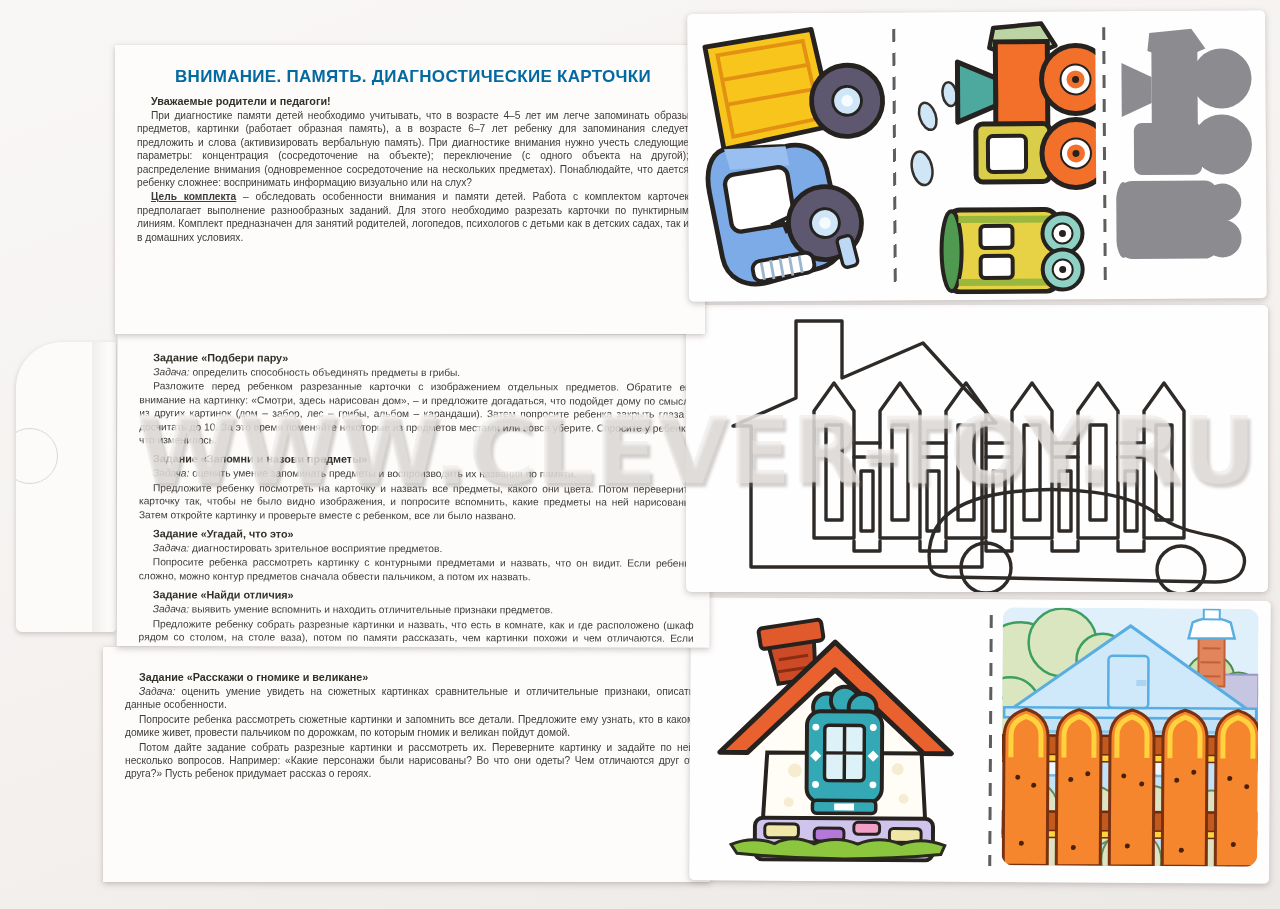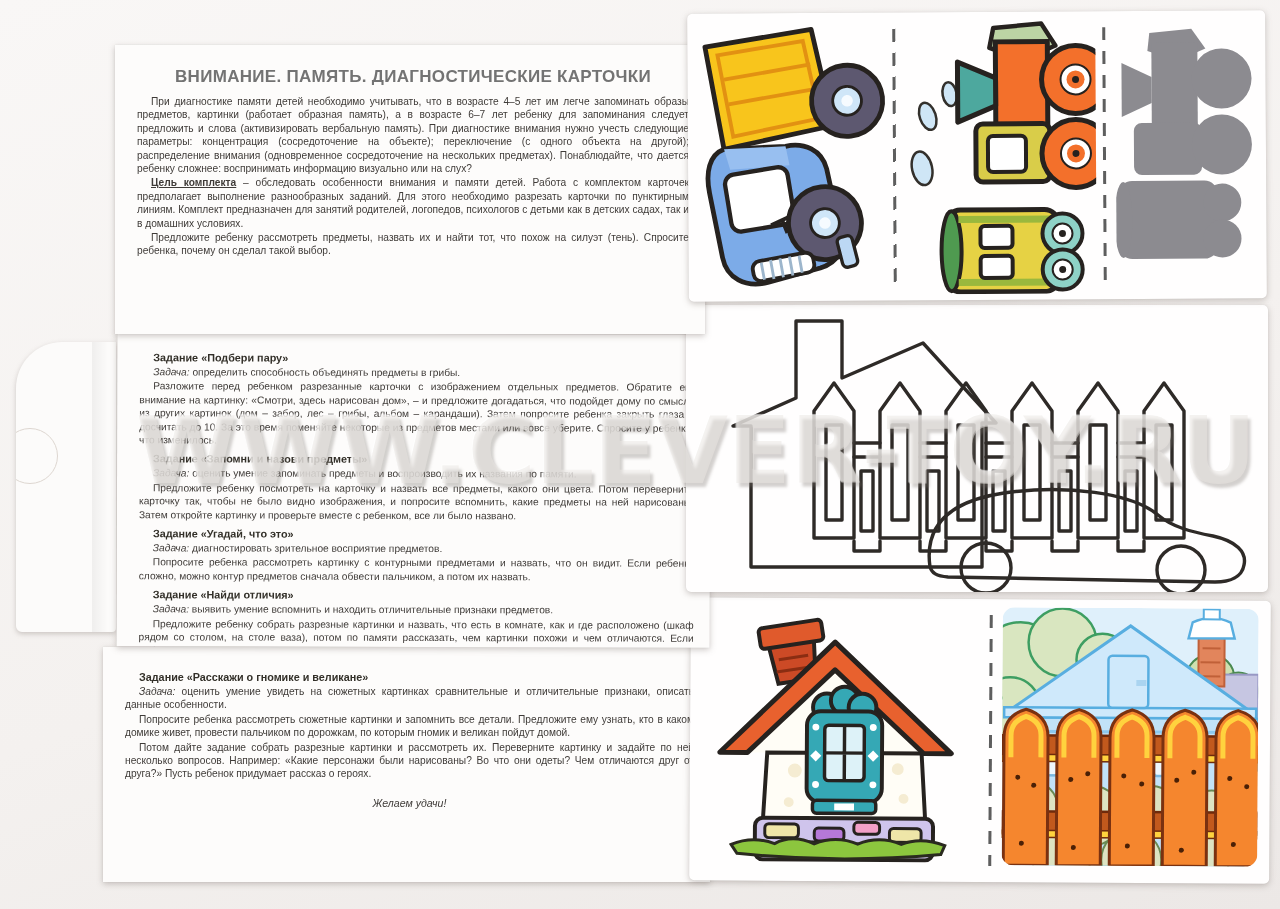--- a/index.html
+++ b/index.html
@@ -5,21 +5,21 @@
   html,body{margin:0;padding:0;background:#e9e6e4;}
   #page{position:relative;width:1280px;height:909px;overflow:hidden;
         background:linear-gradient(160deg,#f9f7f6 0%,#f4f1ef 55%,#ece8e6 100%);
         font-family:"Liberation Sans",sans-serif;color:#3f3b38;}
   
   .sheet{position:absolute;background:#fdfcfb;box-shadow:0 2px 6px rgba(120,110,105,.38),0 0 1px rgba(0,0,0,.10);}
   #sheet1{left:115px;top:45px;width:590px;height:289px;z-index:6;padding:0;}
   #sheet2{left:117px;top:334px;width:593px;height:313px;z-index:5;transform:rotate(.15deg);}
   #sheet3{left:103px;top:647px;width:607px;height:235px;z-index:4;}
   .sheet-inner{padding:10px 16px 6px 22px;overflow:hidden;height:100%;box-sizing:border-box;}
-  .title{text-align:center;font-weight:bold;font-size:17px;letter-spacing:.3px;color:#737373;margin:12px 0 8px;}
+  .title{text-align:center;font-weight:bold;font-size:17px;letter-spacing:.3px;color:#0369a1;margin:12px 0 8px;}
   .h{font-weight:bold;font-size:10.8px;margin:6px 0 2px;text-indent:14px;color:#333029;}
   .body{font-size:10.2px;line-height:13.4px;text-align:justify;text-indent:14px;margin:0 0 1px;}
   .body i{font-style:italic;}
   .body b{font-weight:bold;text-decoration:underline;}
   .closing{font-style:italic;font-size:10.6px;text-align:center;margin-top:16px;}
   
   #flap{position:absolute;left:16px;top:342px;width:100px;height:290px;background:#fcfbfa;z-index:3;
         border-radius:46px 0 4px 6px;overflow:hidden;
         box-shadow:0 2px 5px rgba(140,130,125,.40);}
   #flap .notch{position:absolute;left:-14px;top:86px;width:56px;height:56px;border-radius:50%;
@@ -51,21 +51,20 @@
     <div class="notch"></div>
     <div class="fold"></div>
   </div>
 
   <div class="sheet" id="sheet3">
     <div class="sheet-inner" style="padding-top:18px;">
       <p class="h">Задание «Расскажи о гномике и великане»</p>
       <p class="body"><i>Задача:</i><span> оценить умение увидеть на сюжетных картинках сравнительные и отличительные признаки, описать данные особенности.</span></p>
       <p class="body">Попросите ребенка рассмотреть сюжетные картинки и запомнить все детали. Предложите ему узнать, кто в каком домике живет, провести пальчиком по дорожкам, по которым гномик и великан пойдут домой.</p>
       <p class="body">Потом дайте задание собрать разрезные картинки и рассмотреть их. Переверните картинку и задайте по ней несколько вопросов. Например: «Какие персонажи были нарисованы? Во что они одеты? Чем отличаются друг от друга?» Пусть ребенок придумает рассказ о героях.</p>
-      <p class="closing">Желаем удачи!</p>
     </div>
   </div>
 
   <div class="sheet" id="sheet2">
     <div class="sheet-inner" style="padding-top:12px;">
       <p class="h">Задание «Подбери пару»</p>
       <p class="body"><i>Задача:</i><span> определить способность объединять предметы в грибы.</span></p>
       <p class="body">Разложите перед ребенком разрезанные карточки с изображением отдельных предметов. Обратите его внимание на картинку: «Смотри, здесь нарисован дом», – и предложите догадаться, что подойдет дому по смыслу из других картинок (дом – забор, лес – грибы, альбом – карандаши). Затем попросите ребенка закрыть глаза и досчитать до 10. За это время поменяйте некоторые из предметов местами или вовсе уберите. Спросите у ребенка, что изменилось.</p>
       <p class="h">Задание «Запомни и назови предметы»</p>
       <p class="body"><i>Задача:</i><span> оценить умение запоминать предметы и воспроизводить их названия по памяти.</span></p>
@@ -75,23 +74,23 @@
       <p class="body">Попросите ребенка рассмотреть картинку с контурными предметами и назвать, что он видит. Если ребенку сложно, можно контур предметов сначала обвести пальчиком, а потом их назвать.</p>
       <p class="h">Задание «Найди отличия»</p>
       <p class="body"><i>Задача:</i><span> выявить умение вспомнить и находить отличительные признаки предметов.</span></p>
       <p class="body">Предложите ребенку собрать разрезные картинки и назвать, что есть в комнате, как и где расположено (шкаф рядом со столом, на столе ваза), потом по памяти рассказать, чем картинки похожи и чем отличаются. Если ребенку сложно, можно зрительно с помощью картинок найти, чем картинки похожи и чем отличаются.</p>
     </div>
   </div>
 
   <div class="sheet" id="sheet1">
     <div class="sheet-inner">
       <div class="title">ВНИМАНИЕ. ПАМЯТЬ. ДИАГНОСТИЧЕСКИЕ КАРТОЧКИ</div>
+      <p class="h">Уважаемые родители и педагоги!</p>
       <p class="body">При диагностике памяти детей необходимо учитывать, что в возрасте 4–5 лет им легче запоминать образы предметов, картинки (работает образная память), а в возрасте 6–7 лет ребенку для запоминания следует предложить и слова (активизировать вербальную память). При диагностике внимания нужно учесть следующие параметры: концентрация (сосредоточение на объекте); переключение (с одного объекта на другой); распределение внимания (одновременное сосредоточение на нескольких предметах). Понаблюдайте, что дается ребенку сложнее: воспринимать информацию визуально или на слух?</p>
       <p class="body"><b>Цель комплекта</b><span> – обследовать особенности внимания и памяти детей. Работа с комплектом карточек предполагает выполнение разнообразных заданий. Для этого необходимо разрезать карточки по пунктирным линиям. Комплект предназначен для занятий родителей, логопедов, психологов с детьми как в детских садах, так и в домашних условиях.</span></p>
-      <p class="body">Предложите ребенку рассмотреть предметы, назвать их и найти тот, что похож на силуэт (тень). Спросите ребенка, почему он сделал такой выбор.</p>
     </div>
   </div>
 
   <div class="card" id="card-top">
     <svg class="abs" style="left:8px;top:8px;" width="192" height="272" viewBox="0 0 200 280">
       <g transform="rotate(-6 100 135)">
         <g>
           <polygon points="22,16 134,10 146,112 30,124" fill="#f8c51c" stroke="#26221f" stroke-width="5" stroke-linejoin="round"></polygon>
           <polygon points="34,26 124,21 133,103 41,112" fill="none" stroke="#e29112" stroke-width="4"></polygon>
           <line x1="38" y1="52" x2="129" y2="46" stroke="#e29112" stroke-width="4"></line>

